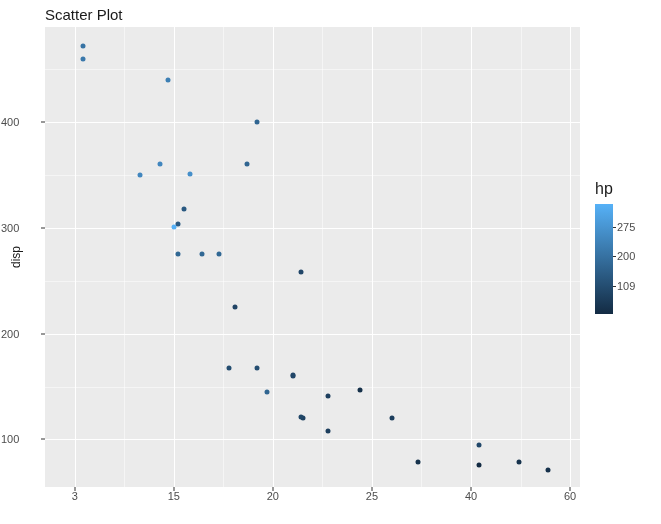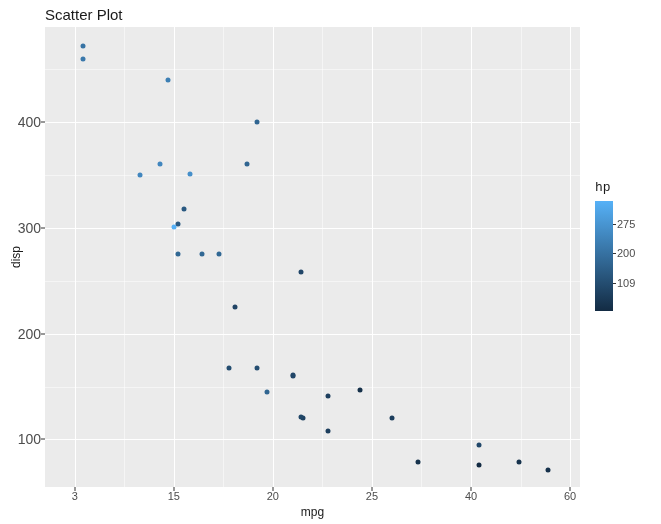--- a/index.html
+++ b/index.html
@@ -36,22 +36,22 @@
     position: absolute;
     background: #ffffff;
   }
   .gridline-h { height: 1px; width: 100%; left: 0; }
   .gridline-v { width: 1px; height: 100%; top: 0; }
   .gridline-h.minor, .gridline-v.minor { opacity: 0.5; }
   .tick-label-y {
     position: absolute;
     right: 620px;
     width: 40px;
-    text-align: right;
-    font-size: 14px;
+    text-align: left;
+    font-size: 11px;
     color: #4d4d4d;
     transform: translateY(-50%);
   }
   .tick-label-x {
     position: absolute;
     top: 490px;
     width: 30px;
     text-align: center;
     font-size: 11px;
     color: #4d4d4d;
@@ -105,24 +105,23 @@
     border-radius: 50%;
     transform: translate(-50%, -50%);
   }
   .legend {
     position: absolute;
     left: 595px;
     top: 180px;
     width: 60px;
   }
   .legend-title {
-    font-size: 13px;
+    font-size: 16px;
     color: #1a1a1a;
     margin-bottom: 6px;
-    font-family: Liberation Mono, monospace;
   }
   .color-bar {
     position: relative;
     width: 18px;
     height: 110px;
   }
   .legend-tick {
     position: absolute;
     left: 22px;
     font-size: 11px;
@@ -219,21 +218,20 @@
       <div class="tick-label-x" style="left: 272.87px;">20</div>
       <div class="tick-mark-x" style="left: 272.87px;"></div>
       <div class="tick-label-x" style="left: 371.944px;">25</div>
       <div class="tick-mark-x" style="left: 371.944px;"></div>
       <div class="tick-label-x" style="left: 471.019px;">40</div>
       <div class="tick-mark-x" style="left: 471.019px;"></div>
       <div class="tick-label-x" style="left: 570.093px;">60</div>
       <div class="tick-mark-x" style="left: 570.093px;"></div>
     </div>
 
-  <div class="axis-label-x">mpg</div>
 
   <div class="legend">
     <div class="legend-title">hp</div>
     <div class="color-bar" id="colorbar" style="background: linear-gradient(rgb(86, 177, 247) 0%, rgb(19, 43, 67) 100%);">
         <div class="legend-tick" style="top: 81.6254px;">109</div>
         <div class="legend-tick-mark" style="top: 81.6254px;"></div>
         <div class="legend-tick" style="top: 52.4735px;">200</div>
         <div class="legend-tick-mark" style="top: 52.4735px;"></div>
         <div class="legend-tick" style="top: 23.3216px;">275</div>
         <div class="legend-tick-mark" style="top: 23.3216px;"></div>

